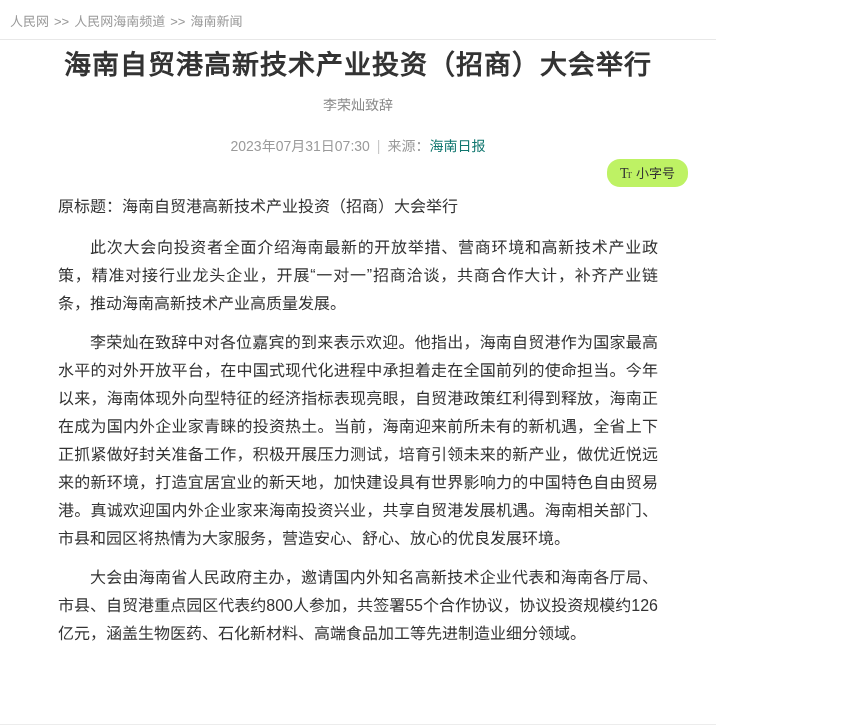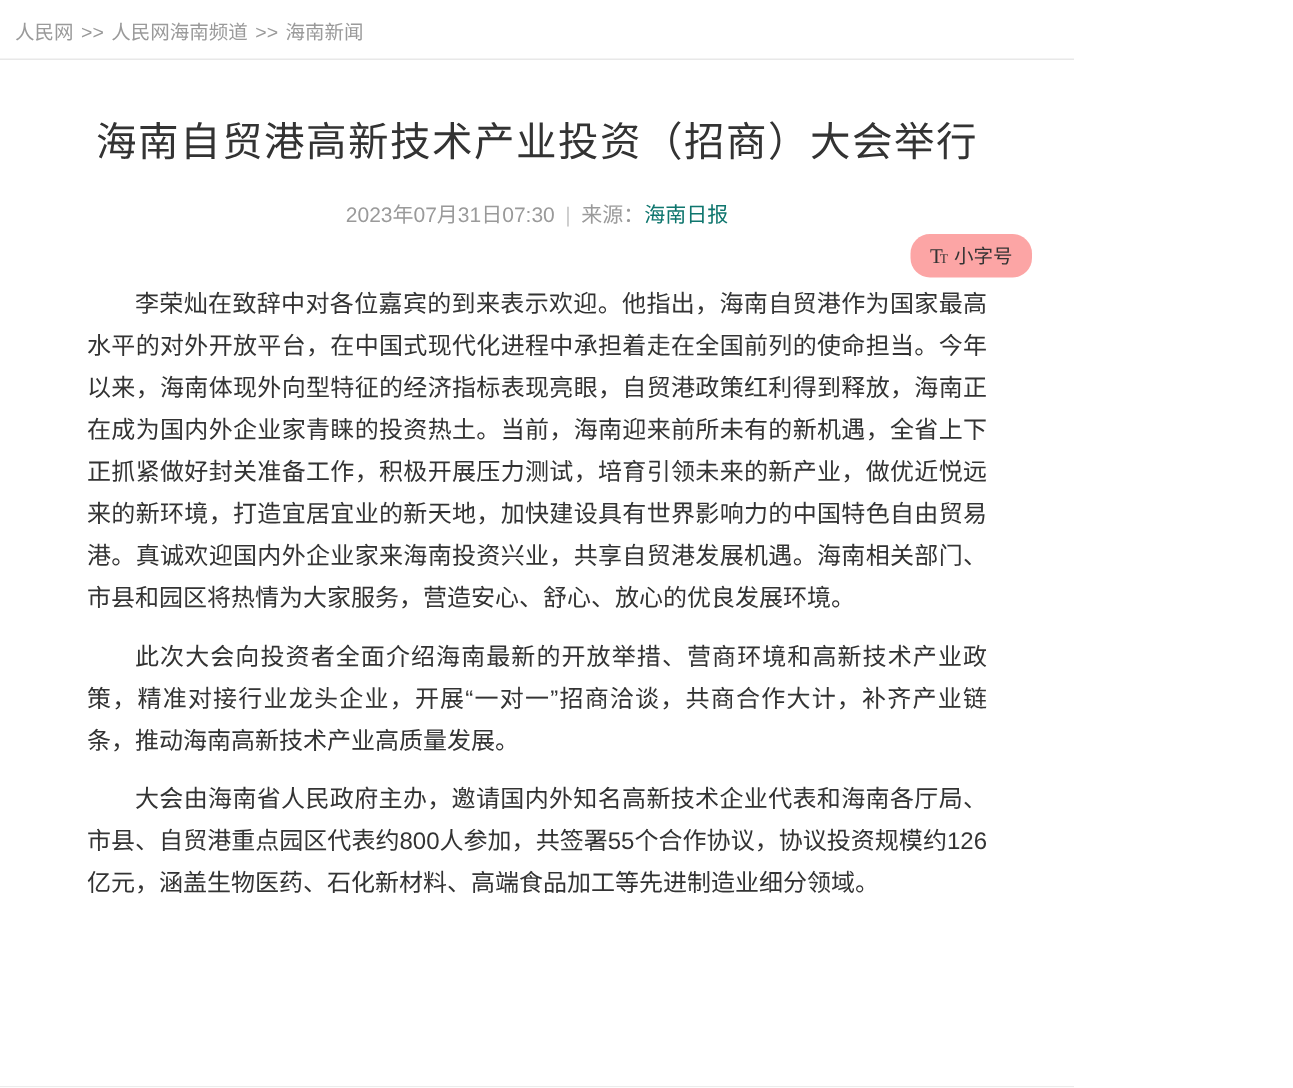--- a/index.html
+++ b/index.html
@@ -30,24 +30,24 @@
   .breadcrumb .sep {
     color: #9a9a9a;
     margin: 0 5px;
   }
   
   .article-col {
     width: 600px;
     margin: 0 auto;
   }
   .article-title {
-    margin-top: 39px;
+    margin-top: 9px;
     text-align: center;
     font-size: 27px;
-    font-weight: 400;
+    font-weight: 700;
     color: #333;
     letter-spacing: 1px;
     line-height: 1.2;
   }
   .article-subtitle {
     margin-top: 13px;
     text-align: center;
     font-size: 14px;
     color: #8a8a8a;
   }
@@ -66,21 +66,21 @@
   .toolbar {
     width: 660px;
     margin: 4px auto 0;
     text-align: right;
     height: 26px;
   }
   .font-size-btn {
     display: inline-flex;
     align-items: baseline;
     gap: 4px;
-    background: #fca5a5;
+    background: #bef264;
     border: none;
     border-radius: 13px;
     padding: 4px 13px 5px;
     font-size: 13px;
     color: #333;
     cursor: pointer;
     font-family: "Liberation Sans", "DejaVu Sans", sans-serif;
     justify-content: flex-end;
   }
   .font-size-btn .t-big {
@@ -117,34 +117,36 @@
 <body>
 
 <div class="page">
 
   <div class="breadcrumb">
     <a>人民网</a><span class="sep">&gt;&gt;</span><a>人民网海南频道</a><span class="sep">&gt;&gt;</span><a>海南新闻</a>
   </div>
 
   <div class="article-col">
     <h1 class="article-title">海南自贸港高新技术产业投资（招商）大会举行</h1>
+    <div class="article-subtitle">李荣灿致辞</div>
     <div class="article-meta">
       <span>2023年07月31日07:30</span><span class="pipe">|</span><span>来源：</span><a class="source-link">海南日报</a>
     </div>
   </div>
 
   <div class="toolbar">
     <button class="font-size-btn">
       <span><span class="t-big">T</span><span class="t-small">T</span></span>
       <span>小字号</span>
     </button>
   </div>
 
   <div class="article-col article-body">
+    <p class="origin">原标题：海南自贸港高新技术产业投资（招商）大会举行</p>
+    <p class="indent">此次大会向投资者全面介绍海南最新的开放举措、营商环境和高新技术产业政策，精准对接行业龙头企业，开展“一对一”招商洽谈，共商合作大计，补齐产业链条，推动海南高新技术产业高质量发展。</p>
     <p class="indent">李荣灿在致辞中对各位嘉宾的到来表示欢迎。他指出，海南自贸港作为国家最高水平的对外开放平台，在中国式现代化进程中承担着走在全国前列的使命担当。今年以来，海南体现外向型特征的经济指标表现亮眼，自贸港政策红利得到释放，海南正在成为国内外企业家青睐的投资热土。当前，海南迎来前所未有的新机遇，全省上下正抓紧做好封关准备工作，积极开展压力测试，培育引领未来的新产业，做优近悦远来的新环境，打造宜居宜业的新天地，加快建设具有世界影响力的中国特色自由贸易港。真诚欢迎国内外企业家来海南投资兴业，共享自贸港发展机遇。海南相关部门、市县和园区将热情为大家服务，营造安心、舒心、放心的优良发展环境。</p>
-    <p class="indent">此次大会向投资者全面介绍海南最新的开放举措、营商环境和高新技术产业政策，精准对接行业龙头企业，开展“一对一”招商洽谈，共商合作大计，补齐产业链条，推动海南高新技术产业高质量发展。</p>
     <p class="indent">大会由海南省人民政府主办，邀请国内外知名高新技术企业代表和海南各厅局、市县、自贸港重点园区代表约800人参加，共签署55个合作协议，协议投资规模约126亿元，涵盖生物医药、石化新材料、高端食品加工等先进制造业细分领域。</p>
 
   </div>
 
   <div class="bottom-rule"></div>
 
 </div>
 
 </body></html>

